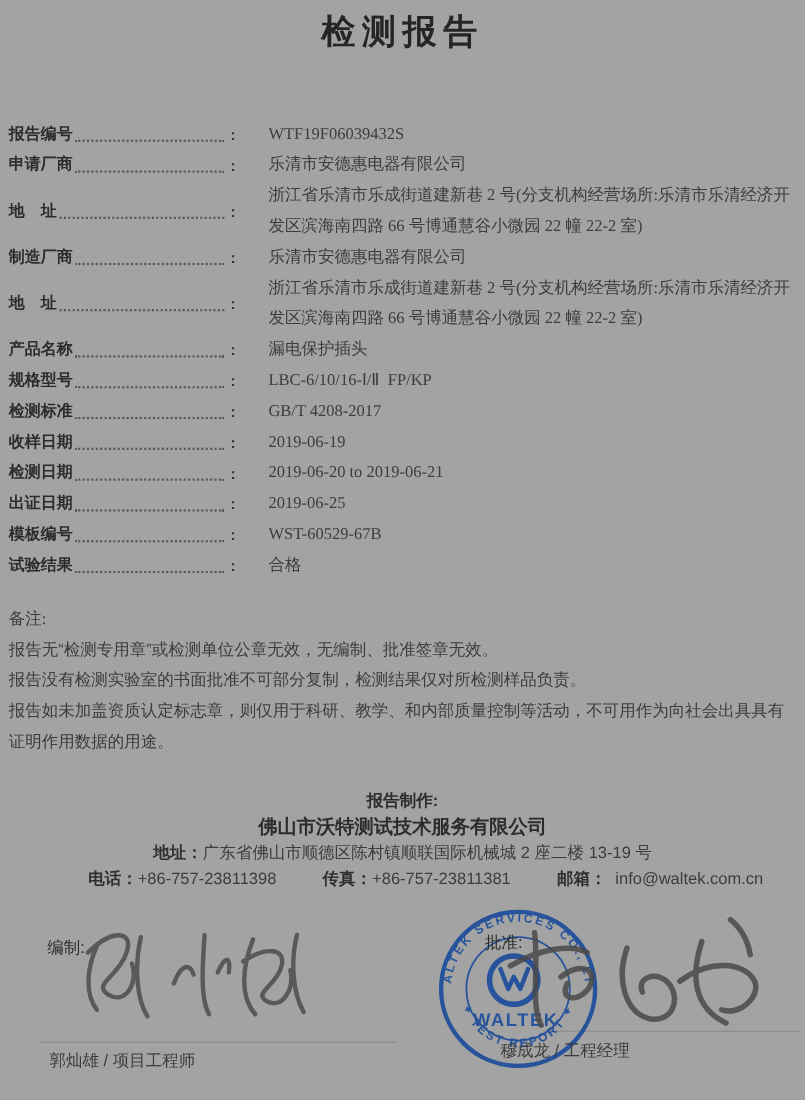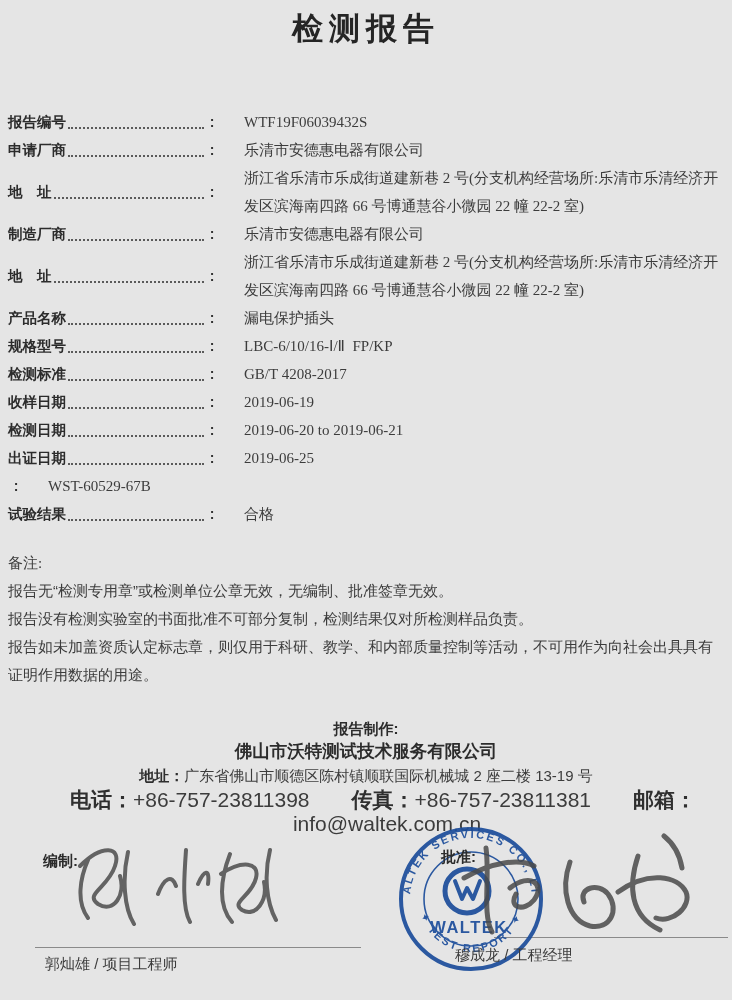--- a/index.html
+++ b/index.html
@@ -1,19 +1,19 @@
 <!DOCTYPE html>
 <html><head>
 <meta charset="utf-8">
 <style>
   html,body{margin:0;padding:0;background:#ffffff;}
   #page{
     position:relative;
     width:732px;height:1000px;
-    background:#e5e5e5;
+    background:#a3a3a3;
     font-family:"Liberation Sans","DejaVu Sans",sans-serif;
     color:#3a3a3a;
     overflow:hidden;
   }
   
   .title{
     position:absolute;top:8px;left:0;right:0;
     text-align:center;
     font-size:31px;font-weight:bold;color:#252525;
     letter-spacing:6px;
@@ -28,27 +28,27 @@
   .val{flex:1;margin-left:24px;font-size:15px;color:#3c3c3c;line-height:28px;white-space:pre-wrap;font-family:Liberation Serif, serif;}
   
   .notes{position:absolute;top:549px;left:8px;right:8px;font-size:15px;color:#3c3c3c;}
   .notes .nh{line-height:28px;font-family:Liberation Serif, serif;}
   .notes .nl{line-height:28px;}
   
   .maker{position:absolute;top:718px;left:0;right:0;text-align:center;color:#3c3c3c;}
   .maker .mh{font-weight:bold;font-size:15px;line-height:21px;color:#2c2c2c;}
   .maker .mc{font-weight:bold;font-size:17.5px;line-height:25px;color:#2c2c2c;}
   .maker .ma{font-size:15px;line-height:24px;}
-  .maker .mt{font-size:21px;line-height:24px;margin-left:42px;}
+  .maker .mt{font-size:15px;line-height:24px;margin-left:42px;}
   .maker .mlabel{font-weight:bold;color:#2f2f2f;}
   .maker .gap{display:inline-block;width:42px;}
   .maker .gap2{display:inline-block;width:8px;}
   
   .sig-area{position:absolute;top:828px;left:0;right:0;height:172px;}
-  .sig-label{position:absolute;font-weight:bold;font-size:15px;color:#2c2c2c;z-index:4;}
+  .sig-label{position:absolute;font-weight:normal;font-size:15px;color:#2c2c2c;z-index:4;}
   .lbl-prep{left:43px;top:24px;}
   .lbl-appr{left:441px;top:20px;}
   .sigsvg{position:absolute;z-index:3;}
   .sig-left{left:58px;top:2px;}
   .sig-right{left:452px;top:2px;}
   .rule{position:absolute;border-top:1.5px solid #8a8a8a;z-index:1;}
   .rule-left{left:35px;width:326px;top:119px;}
   .rule-right{left:494px;width:234px;top:109px;}
   .sig-name{position:absolute;font-size:15px;color:#3c3c3c;z-index:4;}
   .name-left{left:45px;top:127px;}
@@ -145,20 +145,24 @@
     </div>
     <div class="row">
       <div class="lab">
           <span class="lt">出证日期</span>
           <span class="dots"></span>
         </div>
       <span class="col">:</span>
       <div class="val">2019-06-25</div>
     </div>
     <div class="row">
+      <div class="lab">
+          <span class="lt">模板编号</span>
+          <span class="dots"></span>
+        </div>
       <span class="col">:</span>
       <div class="val">WST-60529-67B</div>
     </div>
     <div class="row">
       <div class="lab">
           <span class="lt">试验结果</span>
           <span class="dots"></span>
         </div>
       <span class="col">:</span>
       <div class="val">合格</div>

